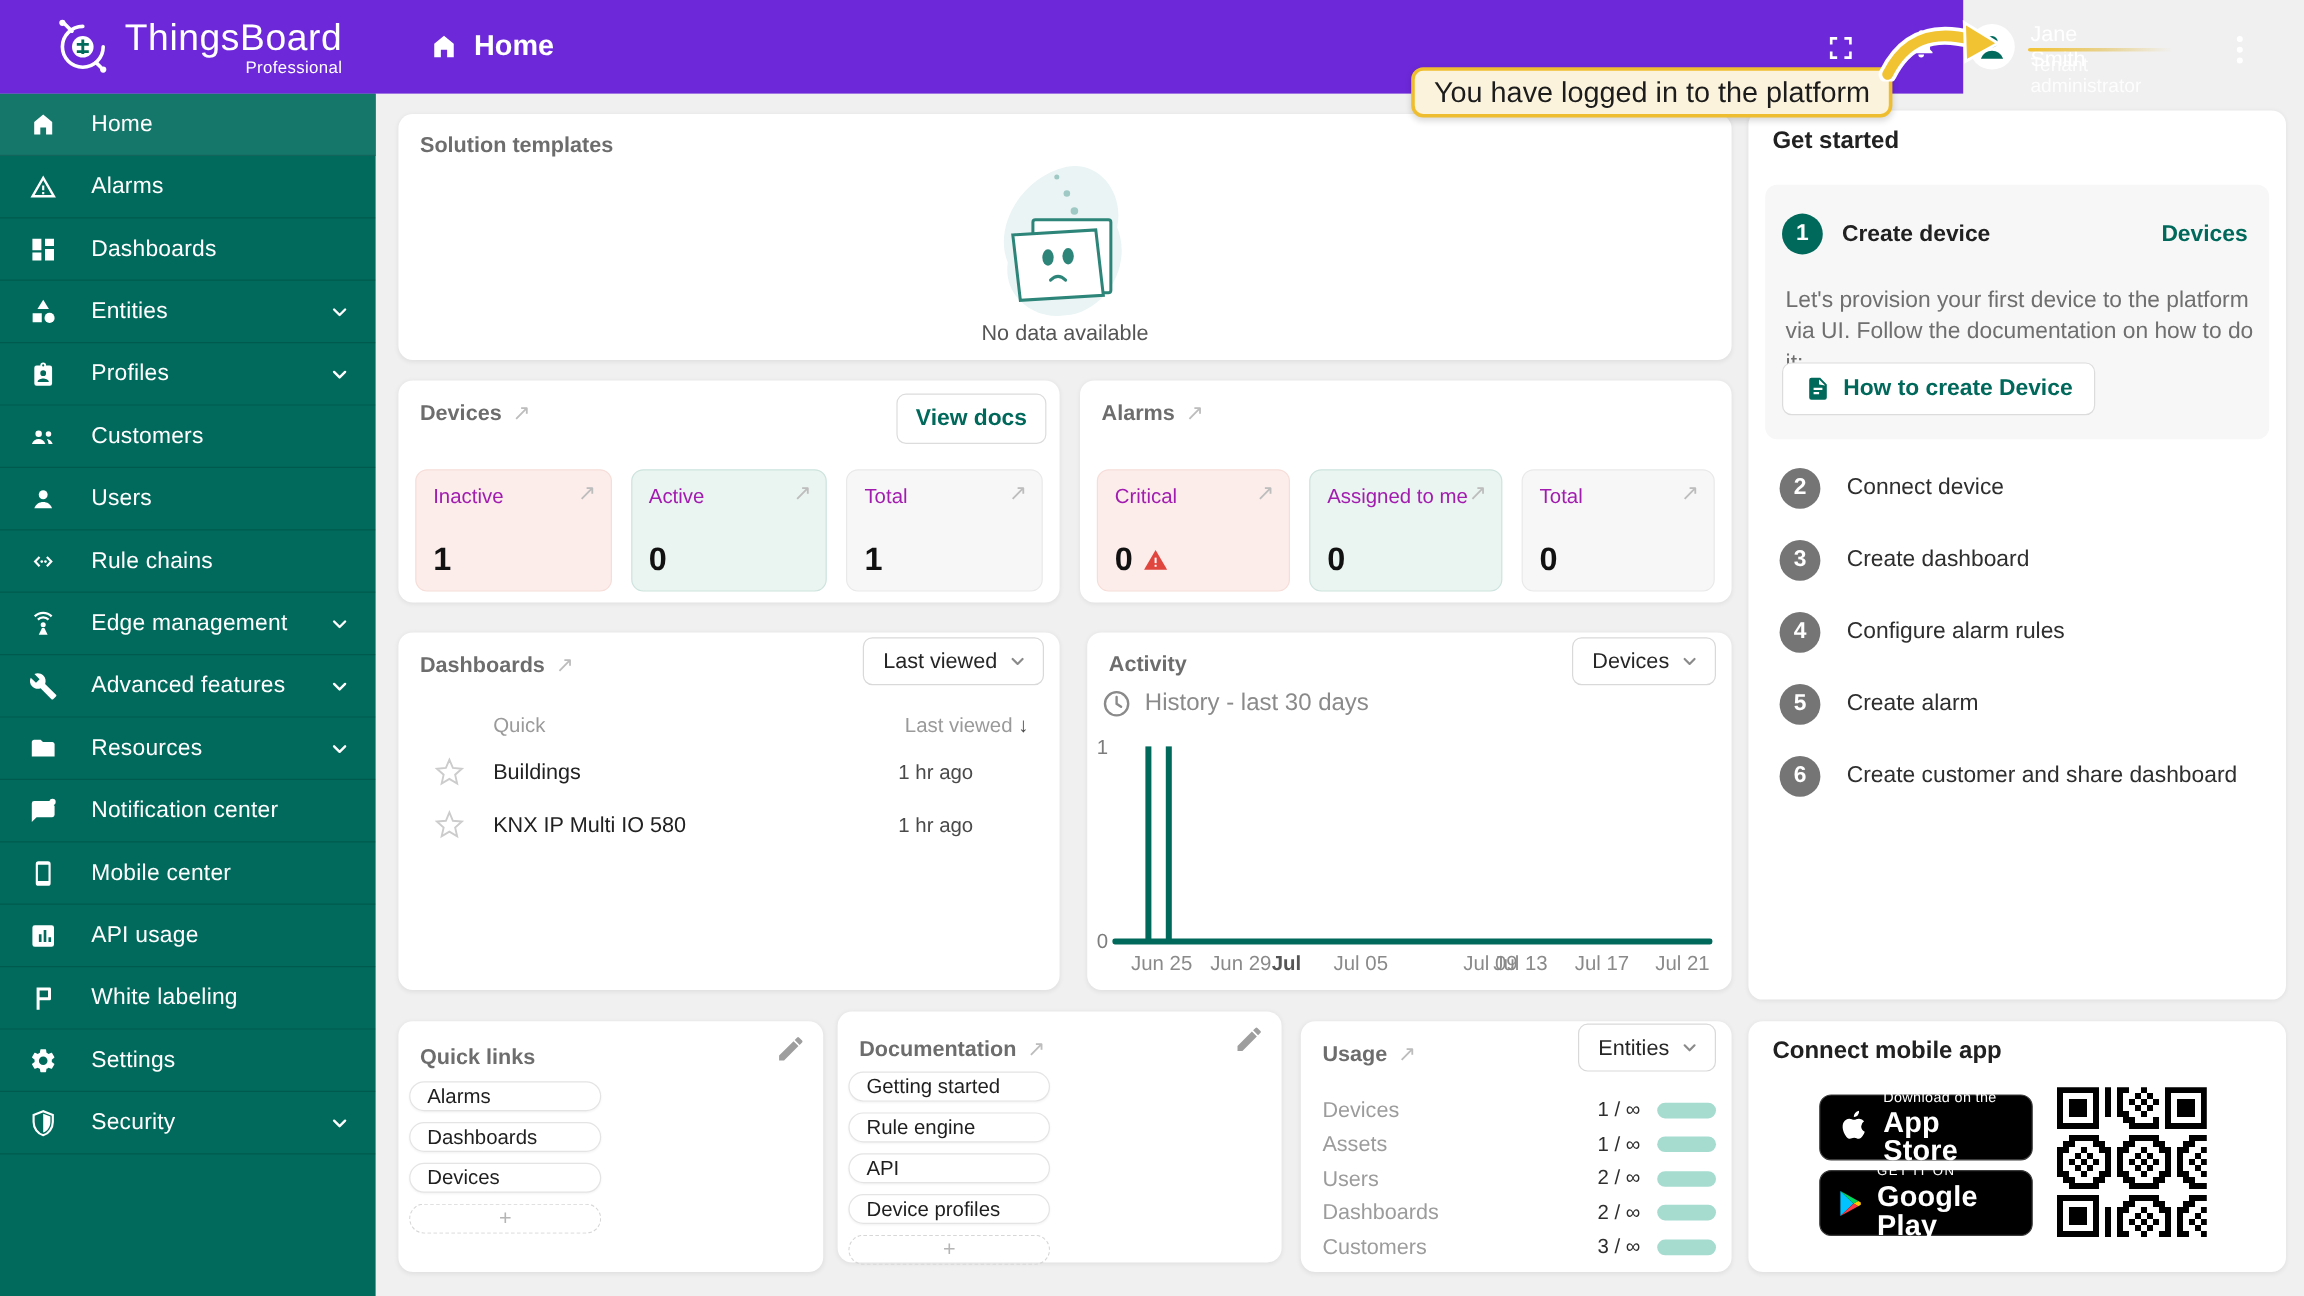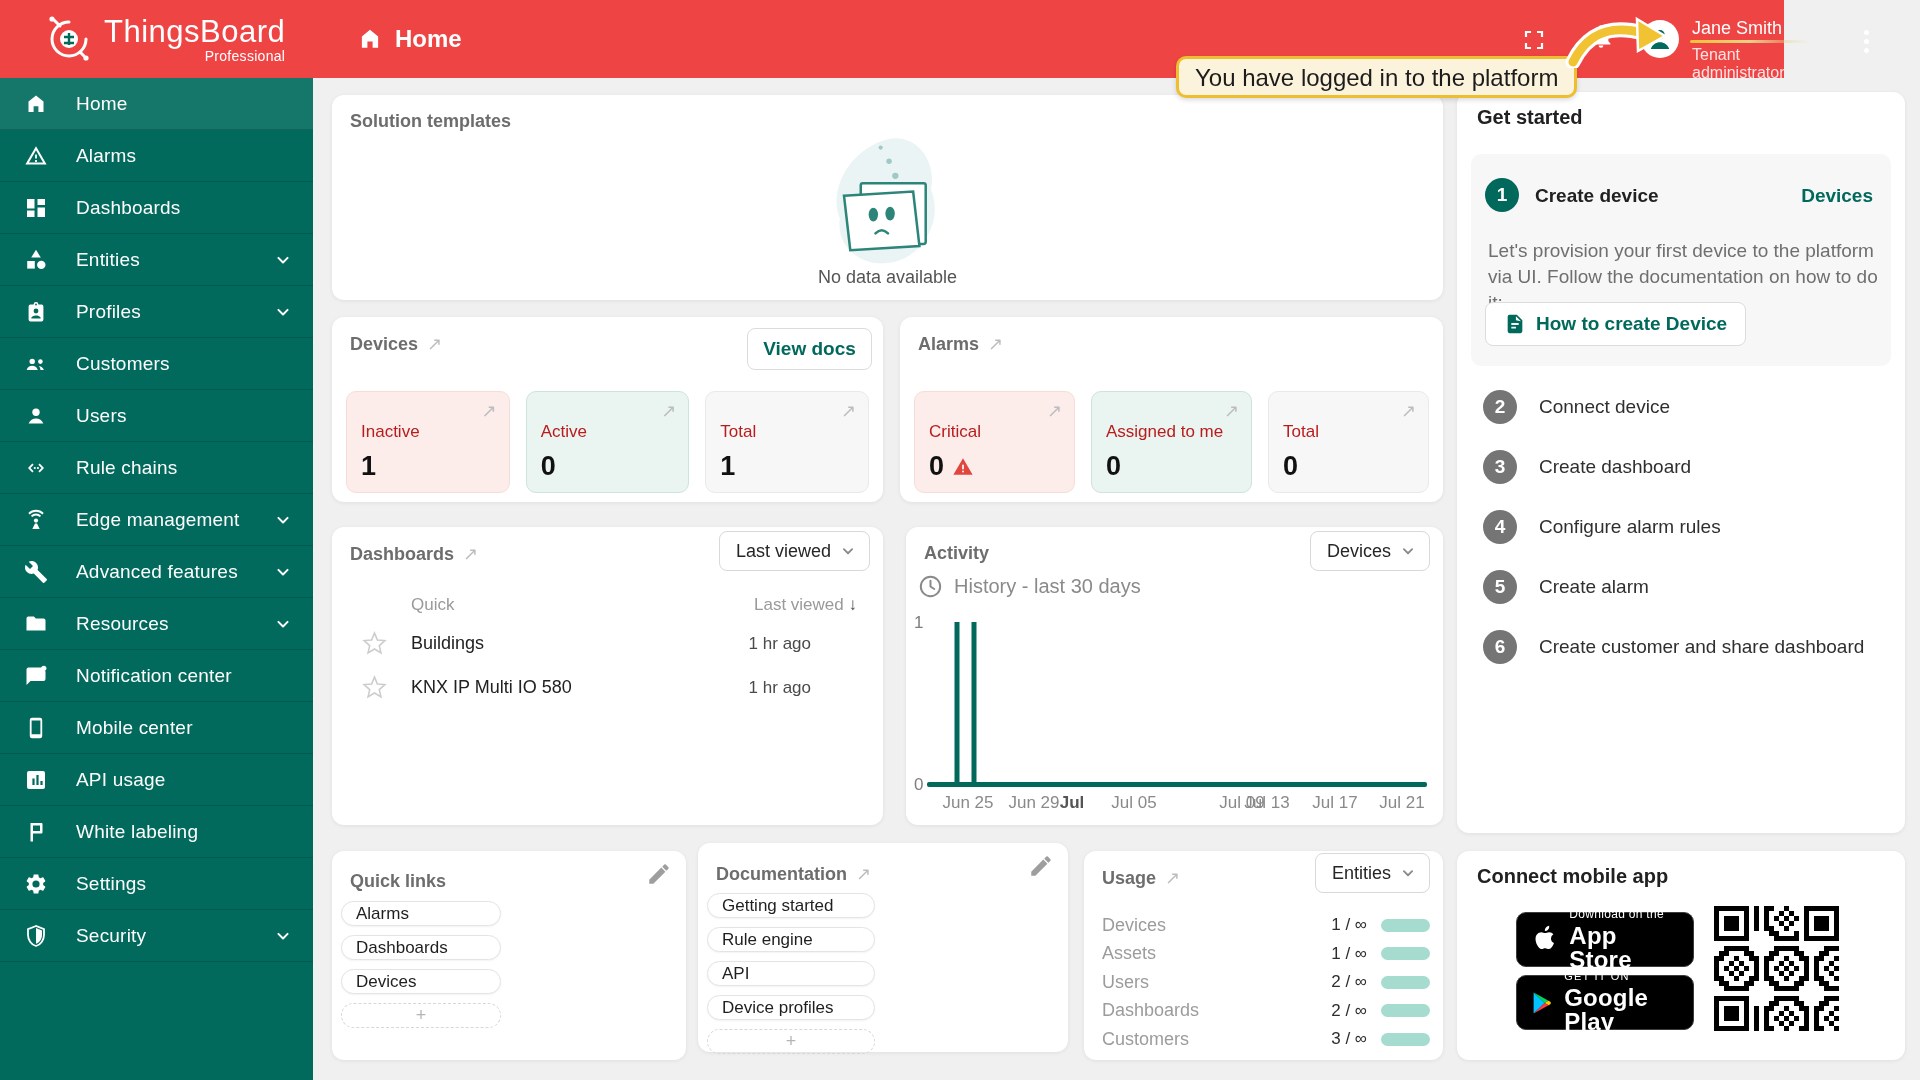--- a/index.html
+++ b/index.html
@@ -5,21 +5,21 @@
   * { box-sizing: border-box; margin: 0; padding: 0; }
   html,body { width:1920px; height:1080px; }
   body {
     position:relative; overflow:hidden;
     font-family:"Liberation Sans", sans-serif;
     background:#f0f0f0; color:#212121;
   }
   svg { display:block; }
 
   
-  .topbar { position:absolute; left:0; top:0; width:1784px; height:78px; background:#ef4444; z-index:20; }
+  .topbar { position:absolute; left:0; top:0; width:1636px; height:78px; background:#6d28d9; z-index:20; }
   .logo { position:absolute; left:44px; top:14px; display:flex; align-items:flex-start; color:#fff; }
   .logo-icon { width:50px; height:50px; margin-right:10px; }
   .logo-text { font-size:31px; font-weight:500; letter-spacing:.5px; line-height:36px; }
   .logo-sub { font-size:14px; font-weight:400; text-align:right; margin-top:-2px; letter-spacing:.3px; }
   .breadcrumb { position:absolute; left:357px; top:0; height:78px; display:flex; align-items:center; color:#fff; }
   .breadcrumb .bc-label { font-size:24px; font-weight:600; margin-left:12px; }
   .tb-icon-btn { position:absolute; top:28px; cursor:pointer; }
   .avatar { position:absolute; left:1641px; top:20px; width:38px; height:38px; border-radius:50%; background:#fff;
             display:flex; align-items:center; justify-content:center; cursor:pointer; }
   .user-name { position:absolute; left:1692px; top:18px; font-size:18px; color:#fff; cursor:pointer; }
@@ -56,21 +56,21 @@
   .empty-text { position:absolute; left:0; right:0; top:172px; text-align:center; font-size:18px; color:#555; }
 
   
   #devices { left:332px; top:317px; width:551px; height:185px; }
   #alarms  { left:900px; top:317px; width:543px; height:185px; }
   .stat-row { position:absolute; left:14px; right:14px; top:74px; height:102px; display:flex; gap:16px; }
   .stat { flex:1; border-radius:10px; position:relative; padding:12px 14px; }
   .stat.red  { background:#fcedeb; border:1px solid #f6ddd8; }
   .stat.teal { background:#eaf4f1; border:1px solid #cde3dd; }
   .stat.gray { background:#f7f7f7; border:1px solid #e9e9e9; }
-  .stat-label { font-size:17px; color:#b91c1c;margin-top:18px; }
+  .stat-label { font-size:17px; color:#a21caf; }
   .stat .launch { position:absolute; right:12px; top:8px; }
   .stat-num { position:absolute; left:14px; bottom:10px; font-size:27px; font-weight:700; color:#111;
               display:flex; align-items:center; gap:8px; }
   .btn { display:inline-flex; align-items:center; justify-content:center; gap:10px;
          background:#fff; border:1px solid #dcdcdc; border-radius:8px;
          color:#01695b; font-weight:700; font-size:19px; cursor:pointer; }
   #view-docs { position:absolute; right:11px; top:11px; width:125px; height:42px; }
 
   .select-btn { position:absolute; right:13px; top:4px; height:40px; padding:0 12px 0 16px;
                 display:inline-flex; align-items:center; gap:8px; background:#fff;

